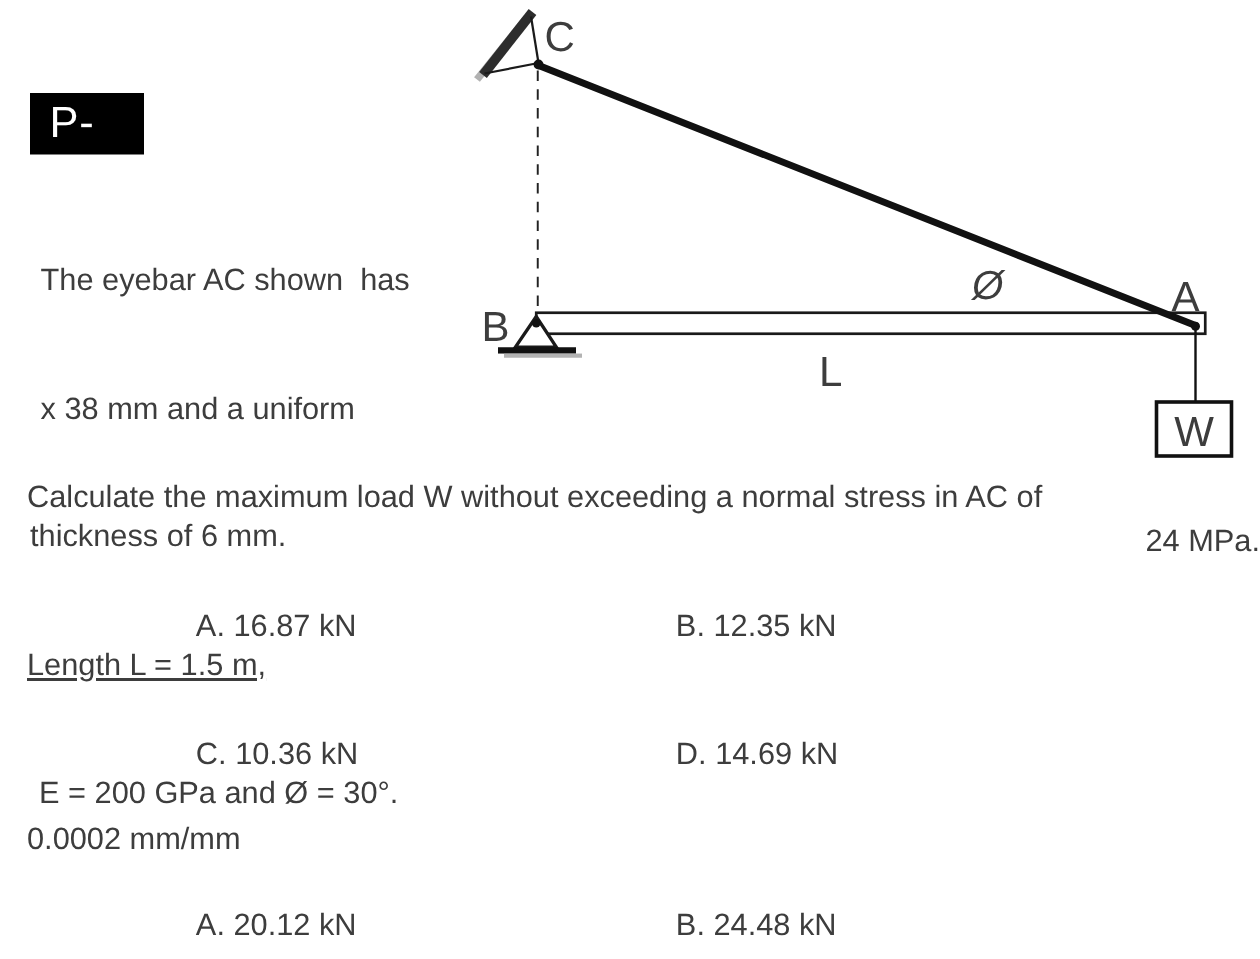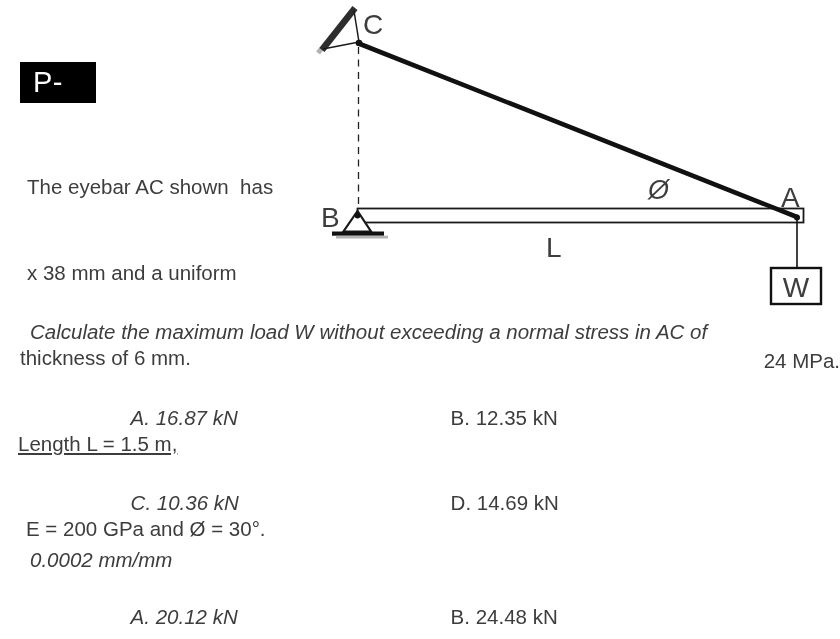--- a/index.html
+++ b/index.html
@@ -59,27 +59,26 @@
   }
   
   .questions {
     position: absolute;
     left: 0px;
     top: 318px;
     width: 840px;
     font-size: 20.5px;
     line-height: 28.5px;
   }
-  .stem { padding-left: 30px; white-space: pre; font-style: italic; }
+  .stem { padding-left: 18px; white-space: pre; }
   .stem2 { padding-left: 65px; white-space: pre; text-align: right; }
   .optrow { padding-left: 85px; white-space: pre; }
   .optrow .opt-a {
     display: inline-block;
     width: 320px;
-    font-style: italic;
   }
   .optrow .opt-b {
     display: inline-block;
   }
 </style>
 </head>
 <body>
 
 <div id="page">
 

